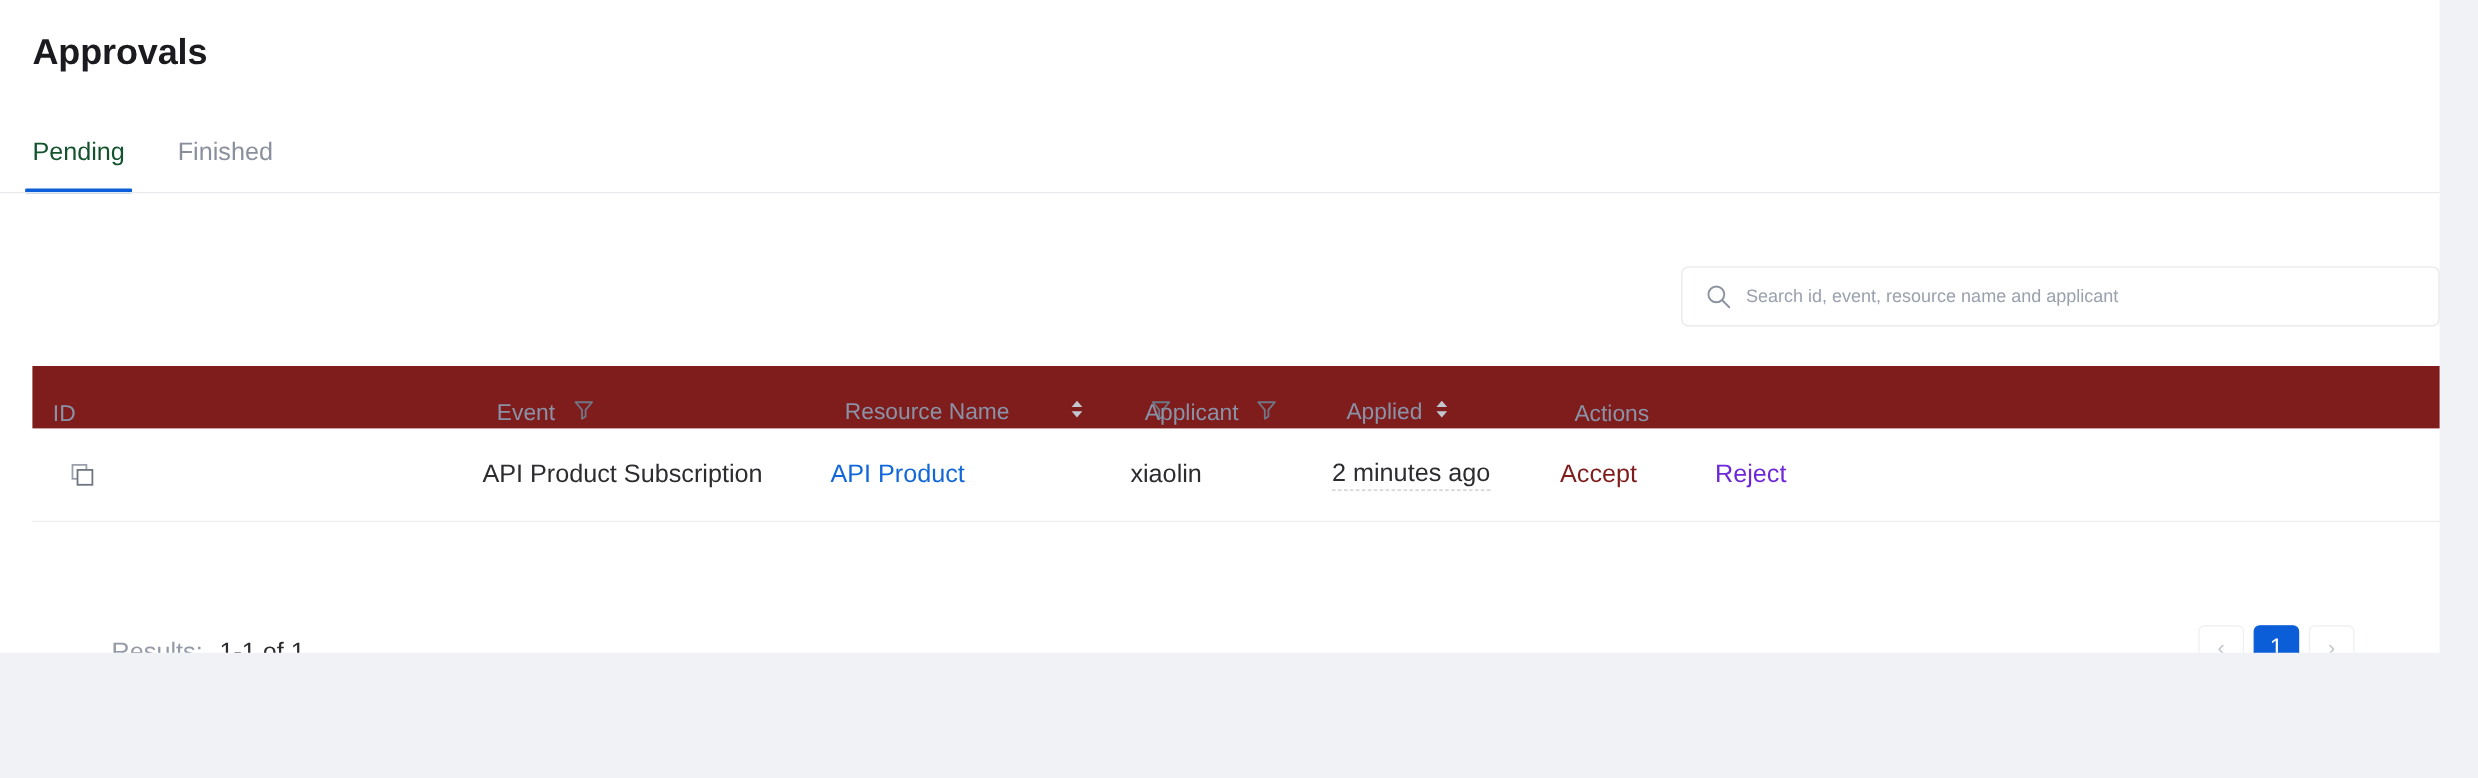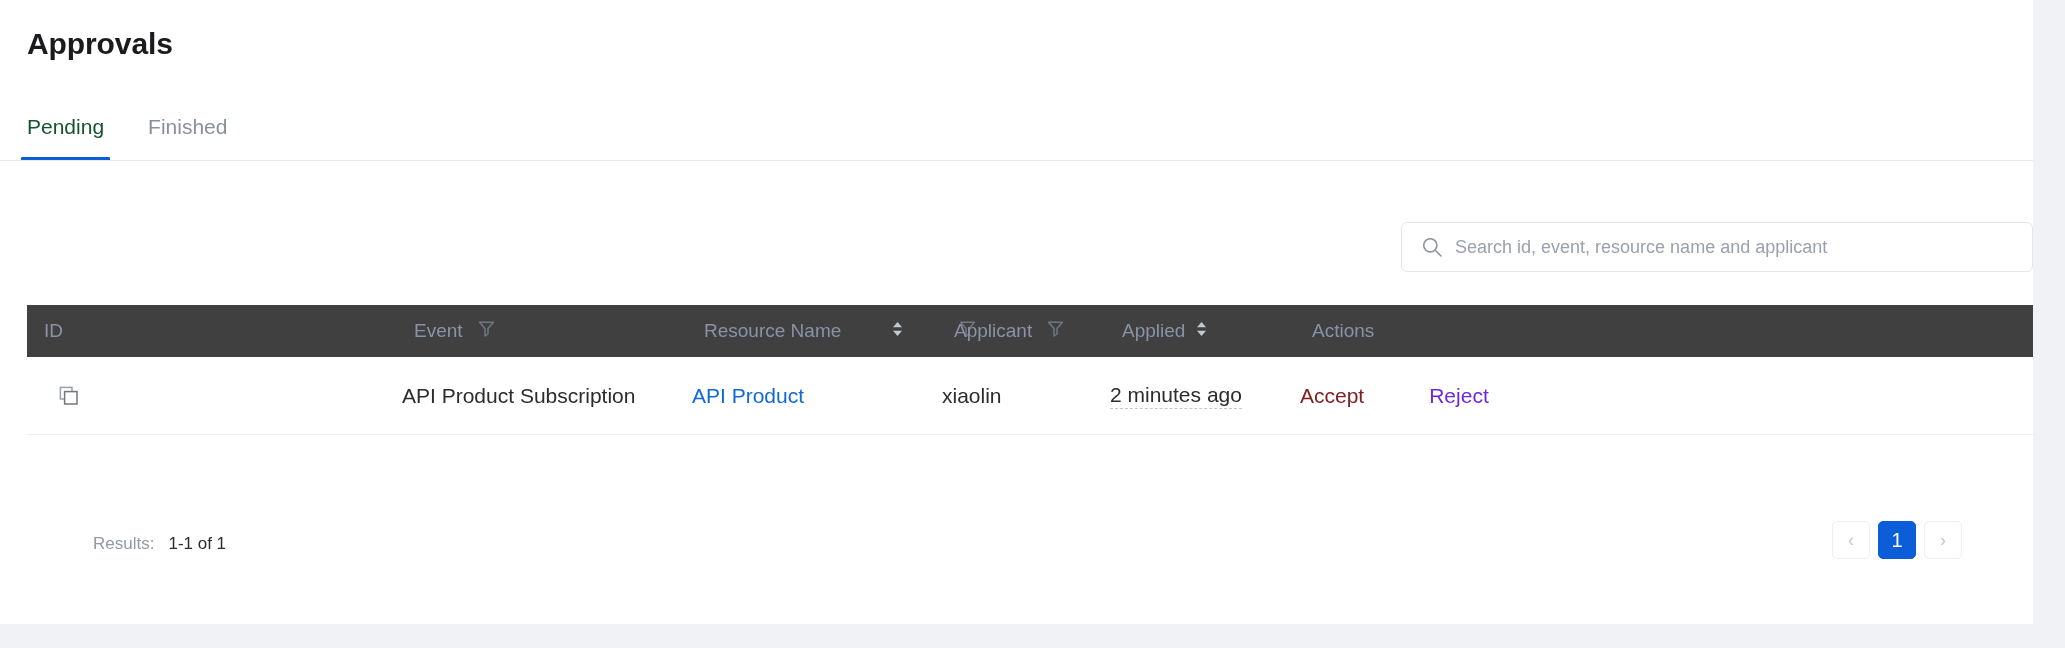--- a/index.html
+++ b/index.html
@@ -9,21 +9,21 @@
     width: 2065px;
     height: 648px;
     background: #f0f2f5;
     font-family: "Liberation Sans", sans-serif;
     -webkit-font-smoothing: antialiased;
   }
 
   .page {
     position: relative;
     width: 2065px;
-    height: 624px;
+    height: 544px;
     background: #f0f2f5;
     overflow: hidden;
   }
 
   
   .card {
     position: absolute;
     left: 0;
     top: 0;
     width: 2033px;
@@ -114,40 +114,40 @@
     display: block;
   }
   .search-input {
     width: 100%;
     height: 100%;
     border: 0;
     outline: none;
     background: transparent;
     padding: 0 16px 0 53px;
     font-family: "Liberation Sans", sans-serif;
-    font-size: 18px;
+    font-size: 15px;
     color: #c2410c;
   }
   .search-input::placeholder {
     color: #9aa0ad;
     opacity: 1;
   }
 
   
   .table {
     position: absolute;
     left: 27px;
     top: 305px;
     width: 2006px;
   }
   .thead {
     display: flex;
-    align-items: center;
+    align-items: flex-end;
     height: 52px;
-    background: #404040;
+    background: #7f1d1d;
   }
   .th {
     display: flex;
     align-items: center;
     font-size: 19px;
     color: #8a92a6;
     line-height: 22px;
     white-space: nowrap;
   }
   .th .sort-icon { margin-left: 10px; }
@@ -207,21 +207,21 @@
     margin-left: 65px;
   }
 
   
   .results {
     position: absolute;
     left: 93px;
     top: 531px;
     display: flex;
     align-items: center;
-    font-size: 17px;
+    font-size: 21px;
     line-height: 25px;
   }
   .results-label { color: #9399a6; }
   .results-value { color: #2b2b30; margin-left: 14px; }
 
   .pager {
     position: absolute;
     right: 71px;
     top: 521px;
     display: flex;

